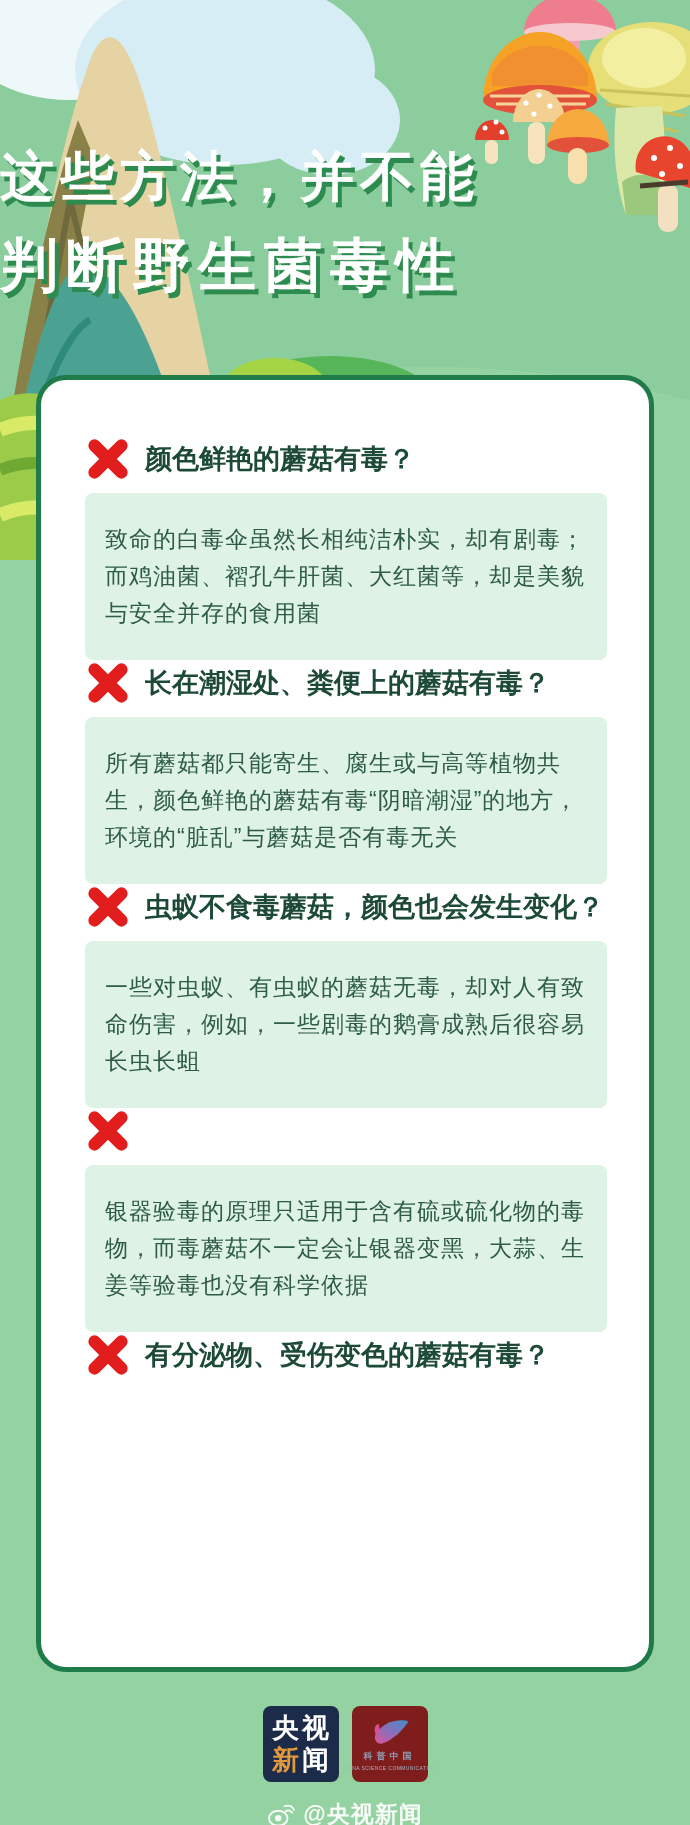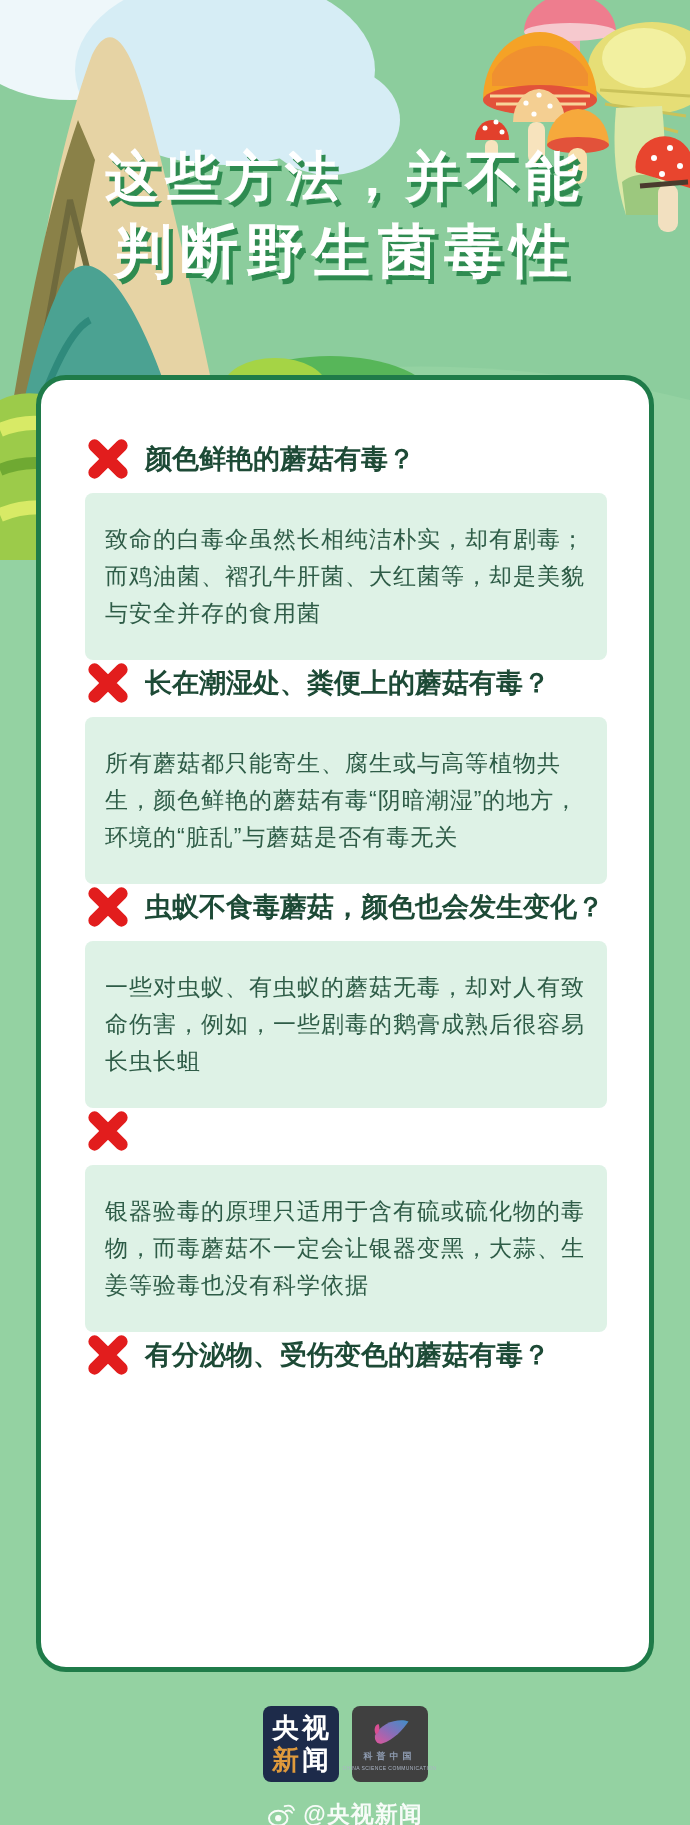--- a/index.html
+++ b/index.html
@@ -9,25 +9,25 @@
     font-family:"Liberation Sans", sans-serif;
   }
   
   .bg-wave{position:absolute;top:330px;left:0;z-index:0;}
   
   .decor-landscape{position:absolute;top:0;left:0;z-index:1;}
   .decor-mushrooms{position:absolute;top:0;right:0;z-index:1;}
   
   .poster-title{
     position:absolute;top:140px;left:0;width:100%;z-index:3;
-    text-align:center;color:#ffffff;font-weight:900;margin:0;
+    text-align:left;color:#ffffff;font-weight:900;margin:0;
     text-shadow:4px 5px 0 #2e8b50;
   }
   .title-line1{font-size:54px;letter-spacing:6px;line-height:72px;}
-  .title-line2{font-size:58px;letter-spacing:8px;line-height:78px;margin-top:0;}
+  .title-line2{font-size:58px;letter-spacing:8px;line-height:78px;margin-top:14px;}
   
   .card{
     position:absolute;left:36px;top:375px;width:618px;height:1297px;
     box-sizing:border-box;background:#ffffff;
     border:5px solid #1f7b49;border-radius:30px;
     padding:56px 42px 0 44px;z-index:2;overflow:hidden;
   }
   .section{}
   .section-head{display:flex;align-items:center;gap:14px;margin-bottom:11px;}
   .x-icon{flex:0 0 auto;width:46px;height:46px;display:block;}
@@ -48,21 +48,21 @@
   .logos{display:flex;gap:13px;margin-top:14px;}
   .cctv-logo{
     width:76px;height:76px;background:#1d2b4a;border-radius:8px;
     box-sizing:border-box;display:flex;flex-direction:column;
     align-items:center;justify-content:center;gap:2px;
   }
   .cctv-row{display:flex;gap:3px;}
   .cctv-char{color:#ffffff;font-weight:900;font-size:27px;line-height:30px;}
   .cctv-char.accent{color:#e09a3c;}
   .kepu-logo{
-    width:76px;height:76px;background:#404040;border-radius:8px;
+    width:76px;height:76px;background:#7f1d1d;border-radius:8px;
     box-sizing:border-box;display:flex;flex-direction:column;
     align-items:center;justify-content:center;padding:4px;
   }
   .kepu-name{font-size:9px;letter-spacing:4px;color:#8e9bb0;font-weight:bold;margin-top:3px;white-space:nowrap;}
   .kepu-sub{font-size:5px;letter-spacing:0.4px;color:#aab4c4;margin-top:2px;white-space:nowrap;}
   .weibo-line{
     margin-top:17px;display:flex;align-items:center;gap:8px;
     color:rgba(255,255,255,0.92);font-size:23px;font-weight:600;letter-spacing:1px;
   }
 </style>

